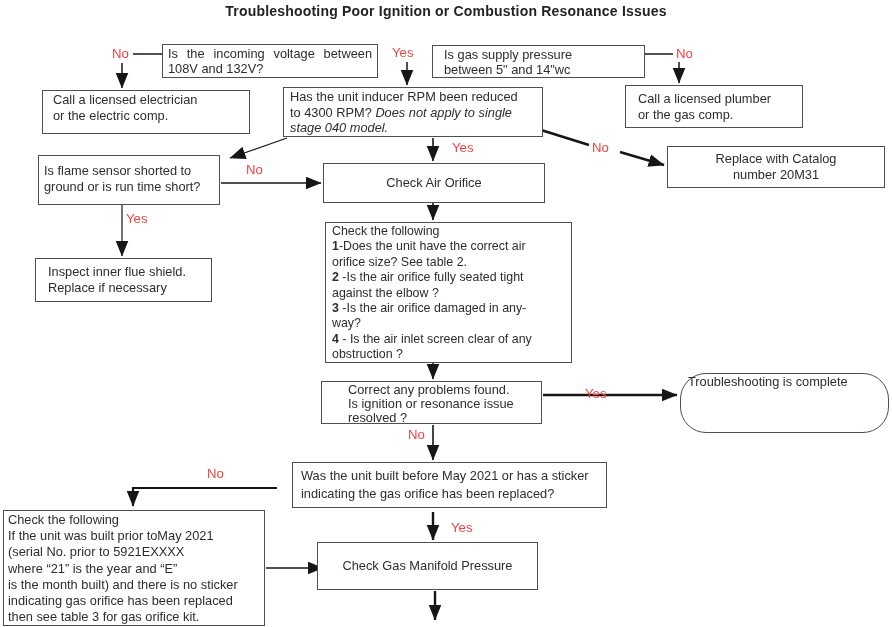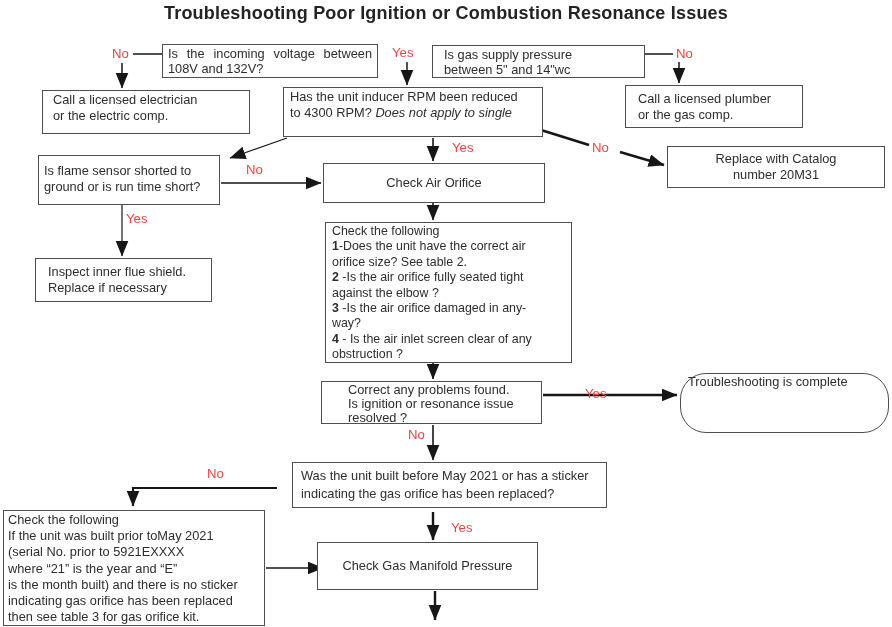--- a/index.html
+++ b/index.html
@@ -2,21 +2,21 @@
 <html><head>
 <meta charset="utf-8">
 <style>
   html,body{margin:0;padding:0;background:#ffffff;}
   .canvas{
     position:relative;width:892px;height:627px;background:#ffffff;
     font-family:"Liberation Sans", sans-serif;color:#2d2d2d;overflow:hidden;
   }
   .title{
     position:absolute;left:0;top:3px;width:100%;text-align:center;
-    font-size:18px;font-weight:bold;color:#232323;letter-spacing:.2px;
+    font-size:14px;font-weight:bold;color:#232323;letter-spacing:.2px;
   }
   .box{
     position:absolute;border:1px solid #4f4f4f;background:#ffffff;
     font-size:12.8px;line-height:16px;box-sizing:border-box;
   }
   .ln{white-space:pre;}
   .just{text-align:justify;text-align-last:justify;white-space:normal;}
   .center .ln{text-align:center;white-space:normal;}
   .vcenter{display:flex;align-items:flex-start;border-radius:26px;}
   .it{font-style:italic;}
@@ -90,20 +90,21 @@
   </div>
 
   <div class="box" style="left:625px;top:85px;width:178px;height:43px;padding:5px 0 0 12px">
     <div class="ln">Call a licensed plumber</div>
     <div class="ln">or the gas comp.</div>
   </div>
 
   <div class="box" style="left:283px;top:87px;width:260px;height:50px;padding:1px 0 0 6px;line-height:15.5px">
     <div class="ln"><span>Has the unit inducer RPM been reduced</span><span class="it"></span></div>
     <div class="ln"><span>to 4300 RPM? </span><span class="it">Does not apply to single</span></div>
+    <div class="ln"><span></span><span class="it">stage 040 model.</span></div>
   </div>
 
   <div class="box" style="left:38px;top:155px;width:182px;height:50px;padding:7px 0 0 5px">
     <div class="ln">Is flame sensor shorted to</div>
     <div class="ln">ground or is run time short?</div>
   </div>
 
   <div class="box center" style="left:323px;top:163px;width:222px;height:40px;line-height:38px">
     <div class="ln">Check Air Orifice</div>
   </div>

